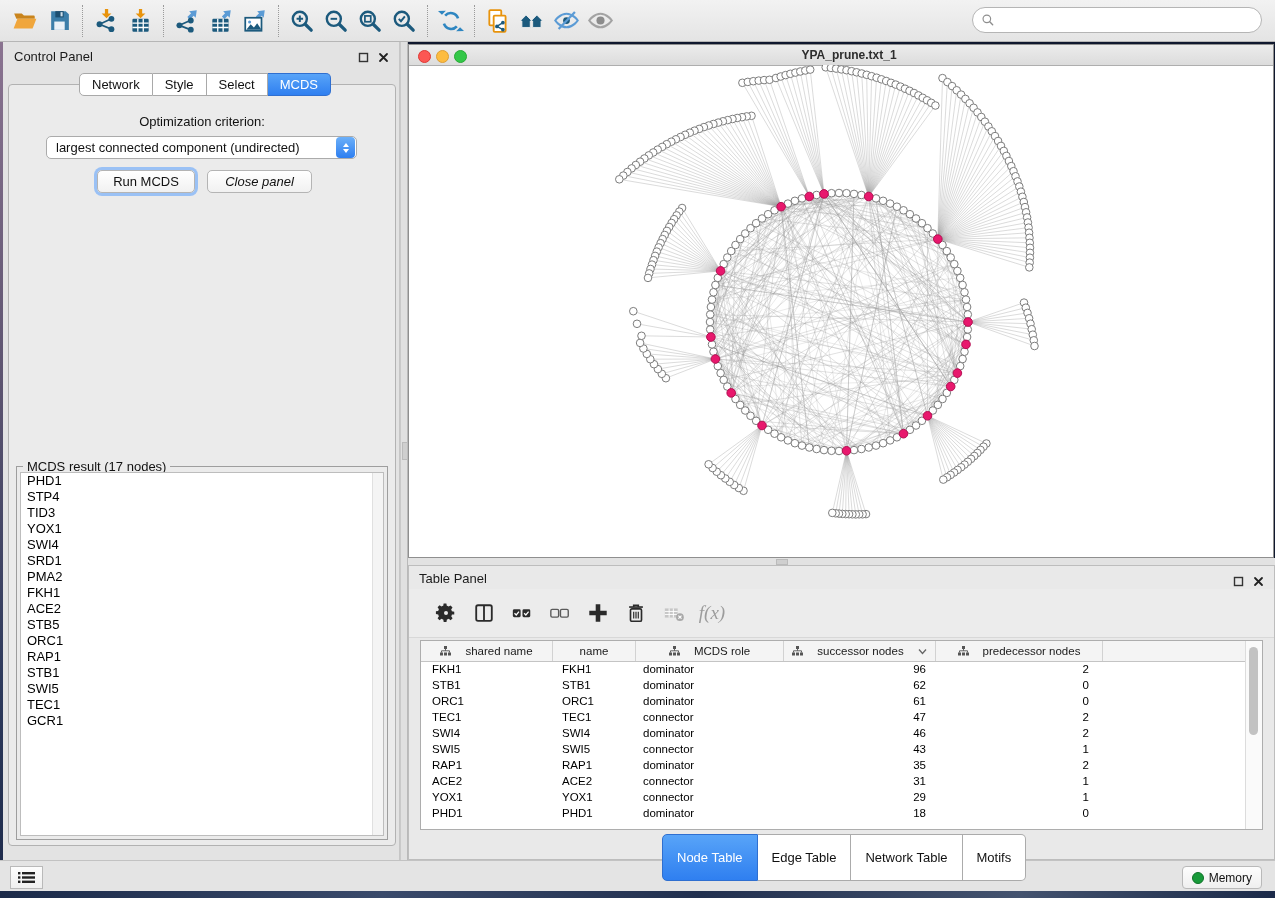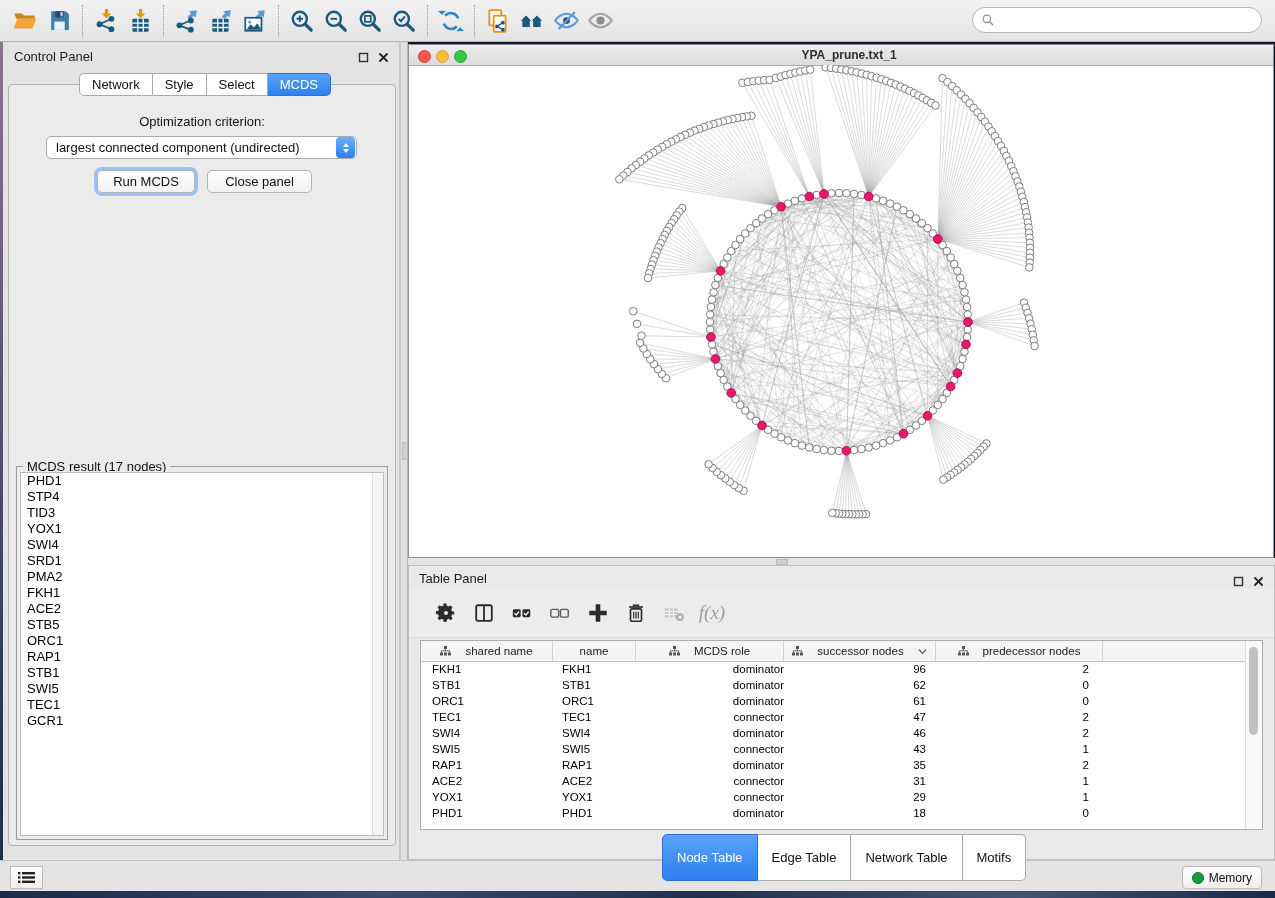--- a/index.html
+++ b/index.html
@@ -40,21 +40,21 @@
      border:1px solid #ababab;border-radius:5px;box-sizing:border-box;display:flex;align-items:center;
      font-size:13px;color:#111;}
   #criterion-select .val{padding-left:9px;flex:1;white-space:nowrap;}
   .stepper{width:19px;height:21px;border-radius:4px;margin-right:1px;
      background:linear-gradient(#6cb0f9,#2d7ef0);display:flex;flex-direction:column;align-items:center;justify-content:center;gap:2px;}
   .tri-up{width:0;height:0;border-left:3.5px solid transparent;border-right:3.5px solid transparent;border-bottom:4.5px solid #fff;}
   .tri-down{width:0;height:0;border-left:3.5px solid transparent;border-right:3.5px solid transparent;border-top:4.5px solid #fff;}
   .cp-btn{position:absolute;top:85px;height:23px;background:linear-gradient(#ffffff,#f1f1f1);
      border:1px solid #b4b4b4;border-radius:5px;font-size:13px;color:#111;text-align:center;line-height:21px;box-sizing:border-box;}
   #run-btn{left:88px;width:98px;box-shadow:0 0 0 3px rgba(110,170,250,.65);}
-  #close-btn{left:198px;width:105px;}
+  #close-btn{left:198px;width:105px;font-style:italic;}
   #mcds-fieldset{position:absolute;left:7px;top:381px;width:370px;height:372px;border:1px solid #9e9e9e;}
   #mcds-legend{position:absolute;left:6px;top:-8px;background:#ebebeb;padding:0 4px;font-size:13px;color:#111;}
   #mcds-list{position:absolute;left:3px;top:5px;right:3px;bottom:3px;background:#fff;border:1px solid #bdbdbd;
      overflow:hidden;font-size:13px;color:#000;}
   #mcds-list .item{height:16px;line-height:16px;padding-left:6px;}
   #mcds-scroll{position:absolute;right:4px;top:6px;width:10px;bottom:4px;background:#f4f4f4;border-left:1px solid #e0e0e0;}
 
   
   #v-splitter{left:400px;top:42px;width:8px;height:818px;background:#e0e0e0;
      border-left:1px solid #c9c9c9;border-right:1px solid #b9b9b9;box-sizing:border-box;}
@@ -81,21 +81,21 @@
   #fx-icon{font-family:"Liberation Serif",serif;font-style:italic;font-size:19px;color:#9c9c9c;}
   #tbl{position:absolute;left:11px;top:74px;width:843px;height:190px;background:#fff;border:1px solid #adadad;box-sizing:border-box;}
   #tbl-head{position:absolute;left:0;top:0;right:16px;height:20px;background:#f4f4f4;display:flex;
      border-bottom:1px solid #c4c4c4;}
   .hcell{height:20px;display:flex;align-items:center;justify-content:center;gap:14px;
      border-right:1px solid #d2d2d2;font-size:11.5px;color:#1a1a1a;box-sizing:border-box;}
   #tbl-body{position:absolute;left:0;top:20px;right:16px;bottom:0;overflow:hidden;}
   .trow{display:flex;height:16px;align-items:center;}
   .tcell{font-size:11.5px;color:#000;box-sizing:border-box;white-space:nowrap;overflow:hidden;}
   .c0{width:132px;} .c1{width:83px;} .c2{width:148px;} .c3{width:152px;} .c4{width:167px;}
-  .tcell.c0{padding-left:11px;} .tcell.c1{padding-left:9px;} .tcell.c2{padding-left:7px;text-align:right;}
+  .tcell.c0{padding-left:11px;} .tcell.c1{padding-left:9px;} .tcell.c2{padding-left:7px;}
   .tcell.c3{text-align:right;padding-right:10px;} .tcell.c4{text-align:right;padding-right:14px;}
   #tbl-scroll{position:absolute;right:0;top:0;width:16px;bottom:0;background:#fafafa;border-left:1px solid #dcdcdc;}
   #tbl-thumb{position:absolute;left:3px;top:6px;width:9px;height:88px;background:#c2c2c2;border-radius:5px;}
   #tp-tabs{position:absolute;left:253px;top:268px;display:flex;z-index:2;}
   .tp-seg{height:21px;line-height:21px;background:#fff;border:1px solid #ababab;border-left:none;
      font-size:13px;color:#111;text-align:center;padding:12px 14px;}
   .tp-seg:first-child{border-left:1px solid #ababab;border-radius:5px 0 0 5px;}
   .tp-seg:last-child{border-radius:0 5px 5px 0;}
   .tp-seg.active{background:linear-gradient(#58a4f8,#2f7ff0);border-color:#2f6fd0;color:#fff;}
 

